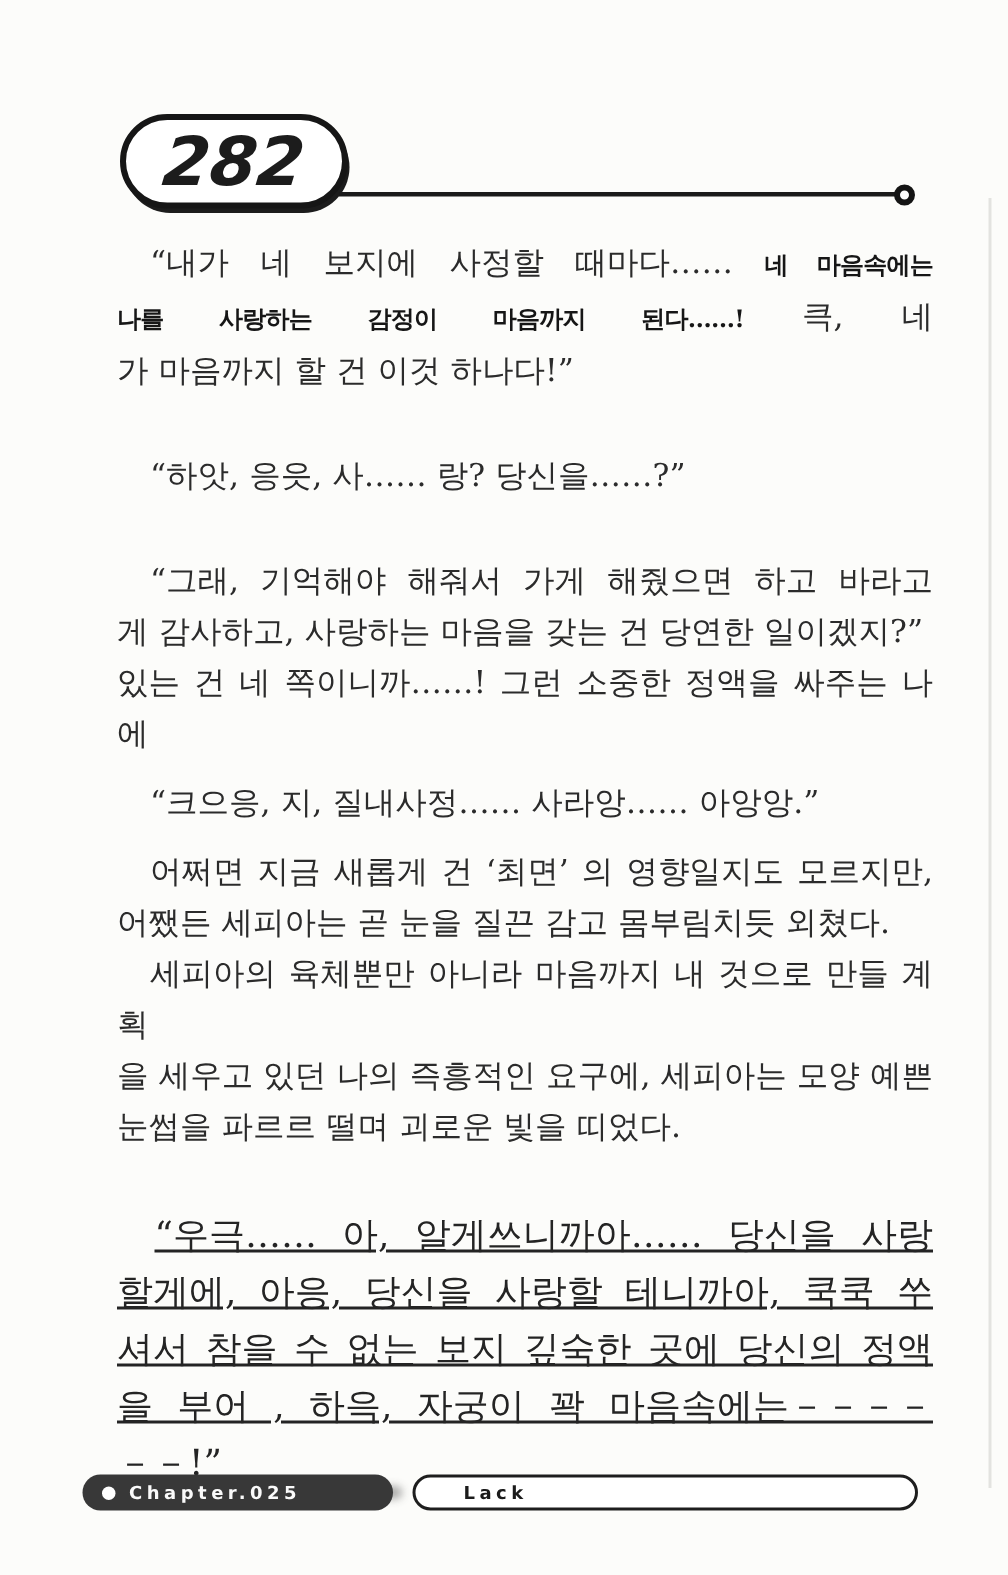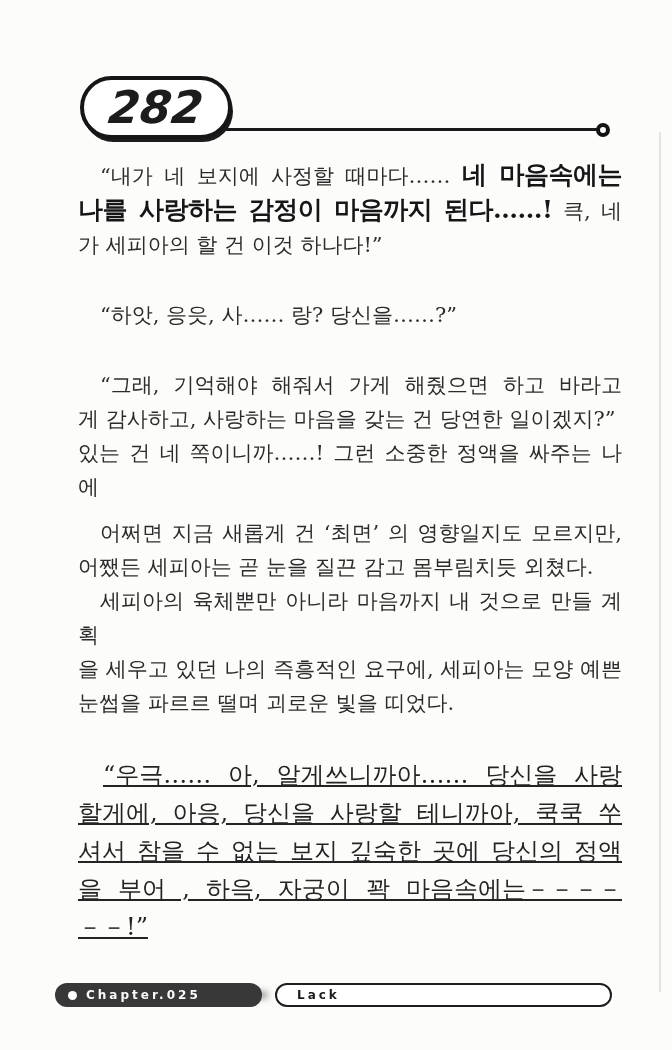--- a/index.html
+++ b/index.html
@@ -77,21 +77,21 @@
   .line {
     text-align: justify;
     text-align-last: justify;
     white-space: normal;
   }
   .line.last { text-align-last: left; }
   .line.first { text-indent: 22px; }
   .para.big .line.first { text-indent: 25px; }
   .em {
     font-weight: bold;
-    font-size: 25px;
+    font-size: 16px;
     color: #161616;
     letter-spacing: -0.5px;
     margin-top: 44px;
   }
 
   
   .page-footer {
     position: absolute;
     left: 55px;
     top: 983px;
@@ -123,21 +123,21 @@
     background: #ffffff;
     flex: none;
   }
   .brand-pill {
     flex: 1;
     background: #ffffff;
     border: 2px solid #1e1e1e;
     border-radius: 12px;
     display: flex;
     align-items: center;
-    padding-left: 20px;
+    padding-left: 32px;
     color: #1b1b1b;
     font-size: 12px;
     font-weight: bold;
     letter-spacing: 3px;
   }
 
   
   .scan-edge {
     position: absolute;
     right: 11px;
@@ -157,29 +157,32 @@
       <span class="page-number">282</span>
     </div>
     <div class="header-rule"></div>
     <div class="header-rule-end"></div>
   </header>
 
   <main class="text-block" id="text-block">
       <div class="para">
         <div class="line first"><span class="seg">“내가 네 보지에 사정할 때마다…… </span><span class="em">네 마음속에는</span></div>
         <div class="line"><span class="em">나를 사랑하는 감정이 마음까지 된다……!</span><span class="seg"> 큭, 네</span></div>
-        <div class="line last"><span class="seg">가 세피아의 할 건 이것 하나다!”</span></div>
+        <div class="line last"><span class="seg">가 마음까지 할 건 이것 하나다!”</span></div>
       </div>
       <div class="para gap-large">
         <div class="line first last"><span class="seg">“하앗, 응읏, 사…… 랑? 당신을……?”</span></div>
       </div>
       <div class="para gap-large">
         <div class="line first"><span class="seg">“그래, 기억해야 해줘서 가게 해줬으면 하고 바라고</span></div>
         <div class="line last"><span class="seg">게 감사하고, 사랑하는 마음을 갖는 건 당연한 일이겠지?”</span></div>
         <div class="line"><span class="seg">있는 건 네 쪽이니까……! 그런 소중한 정액을 싸주는 나에</span></div>
+      </div>
+      <div class="para gap-small">
+        <div class="line first last"><span class="seg">“크으응, 지, 질내사정…… 사라앙…… 아앙앙.”</span></div>
       </div>
       <div class="para gap-small">
         <div class="line first"><span class="seg">어쩌면 지금 새롭게 건 ‘최면’ 의 영향일지도 모르지만,</span></div>
         <div class="line last"><span class="seg">어쨌든 세피아는 곧 눈을 질끈 감고 몸부림치듯 외쳤다.</span></div>
       </div>
       <div class="para">
         <div class="line first"><span class="seg">세피아의 육체뿐만 아니라 마음까지 내 것으로 만들 계획</span></div>
         <div class="line"><span class="seg">을 세우고 있던 나의 즉흥적인 요구에, 세피아는 모양 예쁜</span></div>
         <div class="line last"><span class="seg">눈썹을 파르르 떨며 괴로운 빛을 띠었다.</span></div>
       </div>

